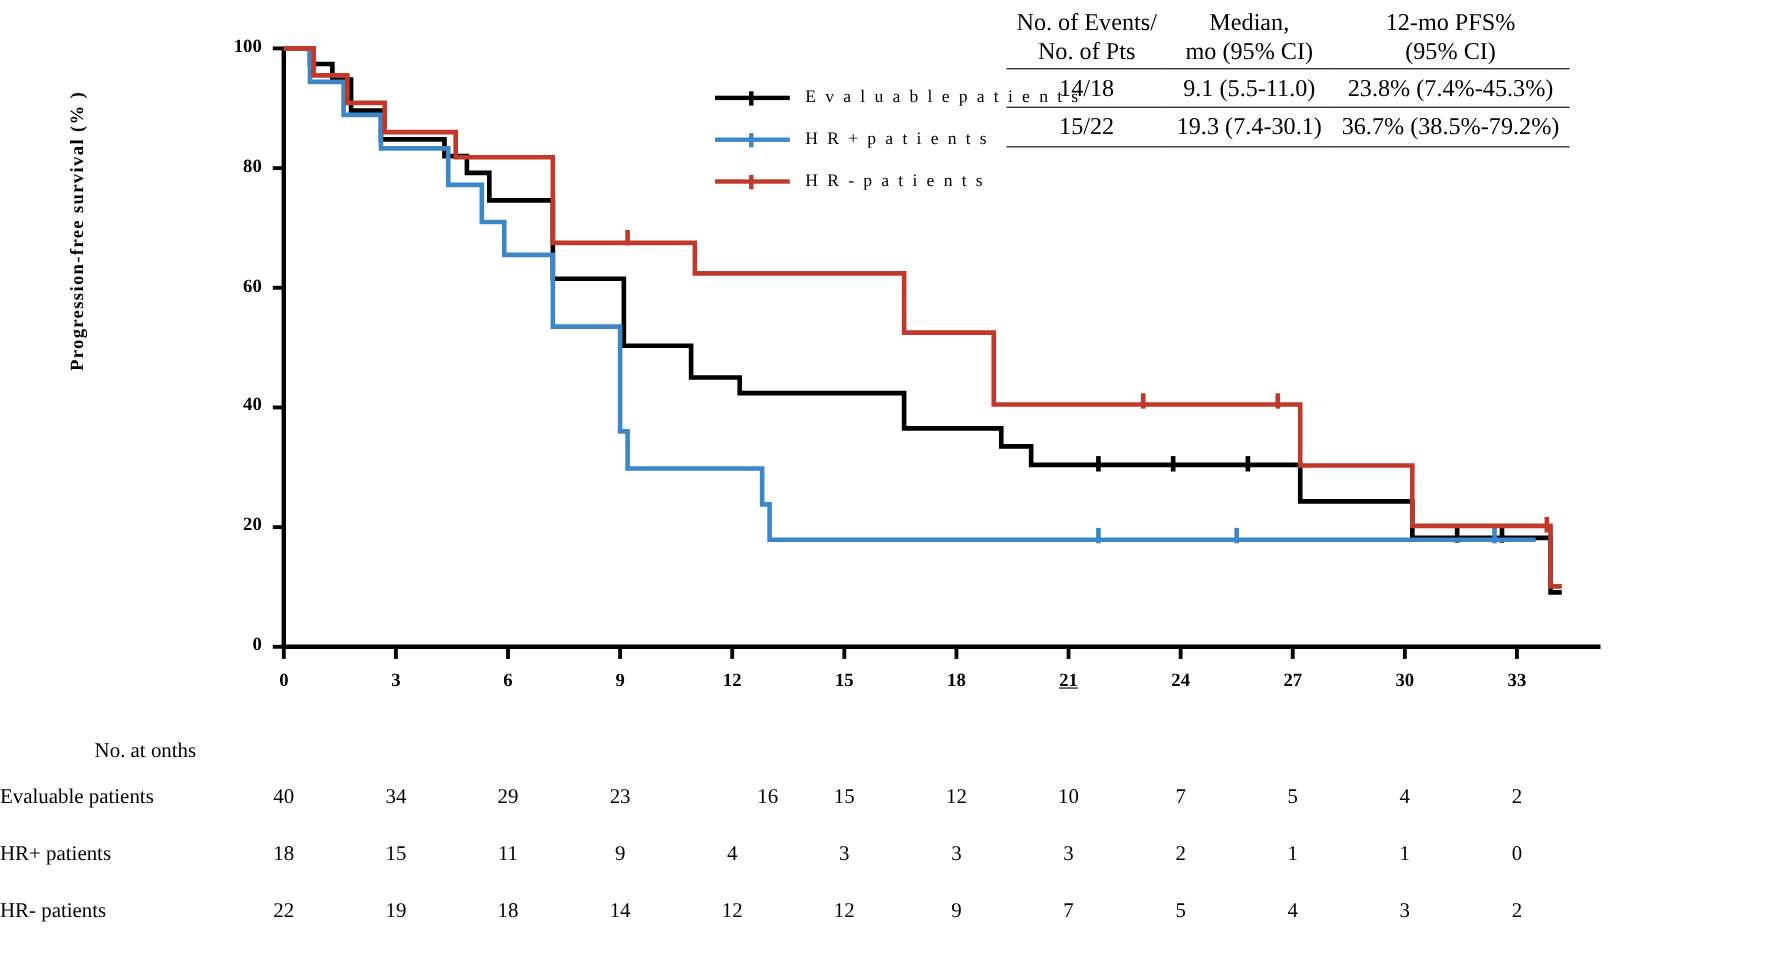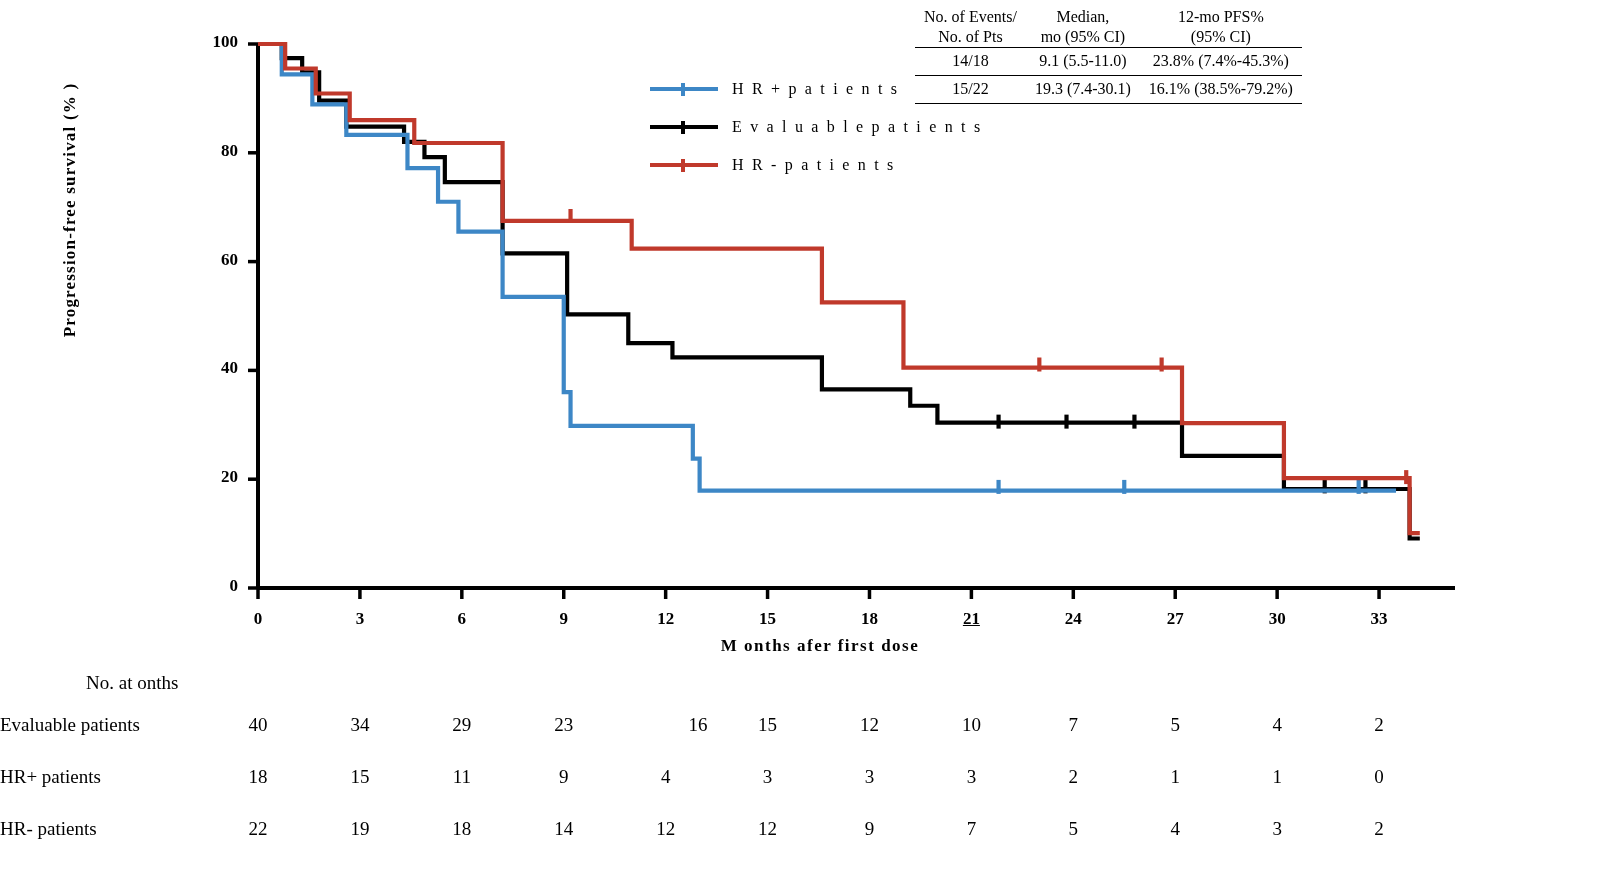--- a/index.html
+++ b/index.html
@@ -30,21 +30,21 @@
 
   
   #legend{position:absolute;left:650px;top:70px;}
   .leg-row{display:flex;align-items:center;height:38px;}
   .leg-line{width:68px;height:0;border-top:4px solid #000;position:relative;}
   .leg-line:after{content:"";position:absolute;left:30px;top:-9px;width:4px;height:14px;background:inherit;}
   .leg-tick{position:absolute;left:31px;top:-8px;width:4px;height:13px;}
   .leg-text{margin-left:14px;font-size:16px;letter-spacing:2.2px;font-family:"Liberation Serif",serif;}
 
   
-  #stats-table{position:absolute;left:915px;top:6px;font-size:16px;font-family:"Liberation Serif",serif;}
+  #stats-table{position:absolute;left:915px;top:6px;font-size:22px;font-family:"Liberation Serif",serif;}
   #stats-table table{border-collapse:collapse;}
   #stats-table th{font-weight:normal;text-align:center;padding:1px 9px;line-height:1.22;vertical-align:bottom;}
   #stats-table td{text-align:center;padding:3px 9px;line-height:1.3;}
   #stats-table thead tr th{border-bottom:1.4px solid #000;}
   #stats-table tbody tr td{border-bottom:1.4px solid #000;}
   #stats-table tbody tr:last-child td{border-bottom:1.4px solid #000;}
 
   
   #risk{position:absolute;left:0;top:672px;width:1618px;font-size:19px;font-family:"Liberation Serif",serif;}
   #risk .risk-title{position:absolute;left:86px;top:0;font-size:19px;}
@@ -52,21 +52,20 @@
   .risk-label{position:absolute;left:0;width:228px;}
   .risk-val{position:absolute;width:46px;text-align:center;}
 </style>
 </head>
 <body>
 
 <div class="root">
 
   <div id="plot-wrap">
     <div class="ytitle">Progression-free survival (% )</div>
-    <div class="xtitle">M onths afer first dose</div>
     <svg class="kmplot" id="kmsvg" width="1618" height="660">
         <line x1="258" y1="588" x2="1455" y2="588" stroke="#000" stroke-width="4"></line>
         <line x1="258" y1="588" x2="258" y2="44" stroke="#000" stroke-width="4"></line>
         <line x1="248" y1="588" x2="258" y2="588" stroke="#000" stroke-width="3.5"></line>
         <line x1="248" y1="479.2" x2="258" y2="479.2" stroke="#000" stroke-width="3.5"></line>
         <line x1="248" y1="370.4" x2="258" y2="370.4" stroke="#000" stroke-width="3.5"></line>
         <line x1="248" y1="261.6" x2="258" y2="261.6" stroke="#000" stroke-width="3.5"></line>
         <line x1="248" y1="152.79999999999995" x2="258" y2="152.79999999999995" stroke="#000" stroke-width="3.5"></line>
         <line x1="248" y1="44" x2="258" y2="44" stroke="#000" stroke-width="3.5"></line>
         <line x1="258" y1="588" x2="258" y2="599" stroke="#000" stroke-width="3.5"></line>
@@ -112,30 +111,30 @@
       <div class="xlab" style="left: 849.478px; top: 609px;">18</div>
       <div class="xlab" style="left: 951.391px; top: 609px; text-decoration: underline;">21</div>
       <div class="xlab" style="left: 1053.3px; top: 609px;">24</div>
       <div class="xlab" style="left: 1155.22px; top: 609px;">27</div>
       <div class="xlab" style="left: 1257.13px; top: 609px;">30</div>
       <div class="xlab" style="left: 1359.04px; top: 609px;">33</div>
     </div>
 
   <div id="legend">
     <div class="leg-row">
+      <span class="leg-line" id="leg0" style="border-top-color: rgb(0, 0, 0); position: relative;">
+          <span class="leg-tick" style="background: rgb(0, 0, 0); position: absolute;"></span>
+        </span>
+      <span class="leg-text">E v a l u a b l e  p a t i e n t s</span>
+    </div>
+    <div class="leg-row">
       <span class="leg-line" id="leg1" style="border-top-color: rgb(61, 135, 198); position: relative;">
           <span class="leg-tick" style="background: rgb(61, 135, 198); position: absolute;"></span>
         </span>
       <span class="leg-text">H R +  p a t i e n t s</span>
-    </div>
-    <div class="leg-row">
-      <span class="leg-line" id="leg0" style="border-top-color: rgb(0, 0, 0); position: relative;">
-          <span class="leg-tick" style="background: rgb(0, 0, 0); position: absolute;"></span>
-        </span>
-      <span class="leg-text">E v a l u a b l e  p a t i e n t s</span>
     </div>
     <div class="leg-row">
       <span class="leg-line" id="leg2" style="border-top-color: rgb(192, 57, 43); position: relative;">
           <span class="leg-tick" style="background: rgb(192, 57, 43); position: absolute;"></span>
         </span>
       <span class="leg-text">H R -  p a t i e n t s</span>
     </div>
   </div>
 
   <div id="stats-table">
@@ -158,21 +157,21 @@
       </thead>
       <tbody>
         <tr>
           <td>14/18</td>
           <td>9.1 (5.5-11.0)</td>
           <td>23.8% (7.4%-45.3%)</td>
         </tr>
         <tr>
           <td>15/22</td>
           <td>19.3 (7.4-30.1)</td>
-          <td>16.1% (38.5%-79.2%)</td>
+          <td>36.7% (38.5%-79.2%)</td>
         </tr>
       </tbody>
     </table>
   </div>
 
   <div id="risk">
     <div class="risk-title">No. at onths</div>
   <div class="risk-row" style="top: 42px;">
         <div class="risk-label">Evaluable patients</div>
         <div class="risk-val" style="left: 235px;">40</div>

